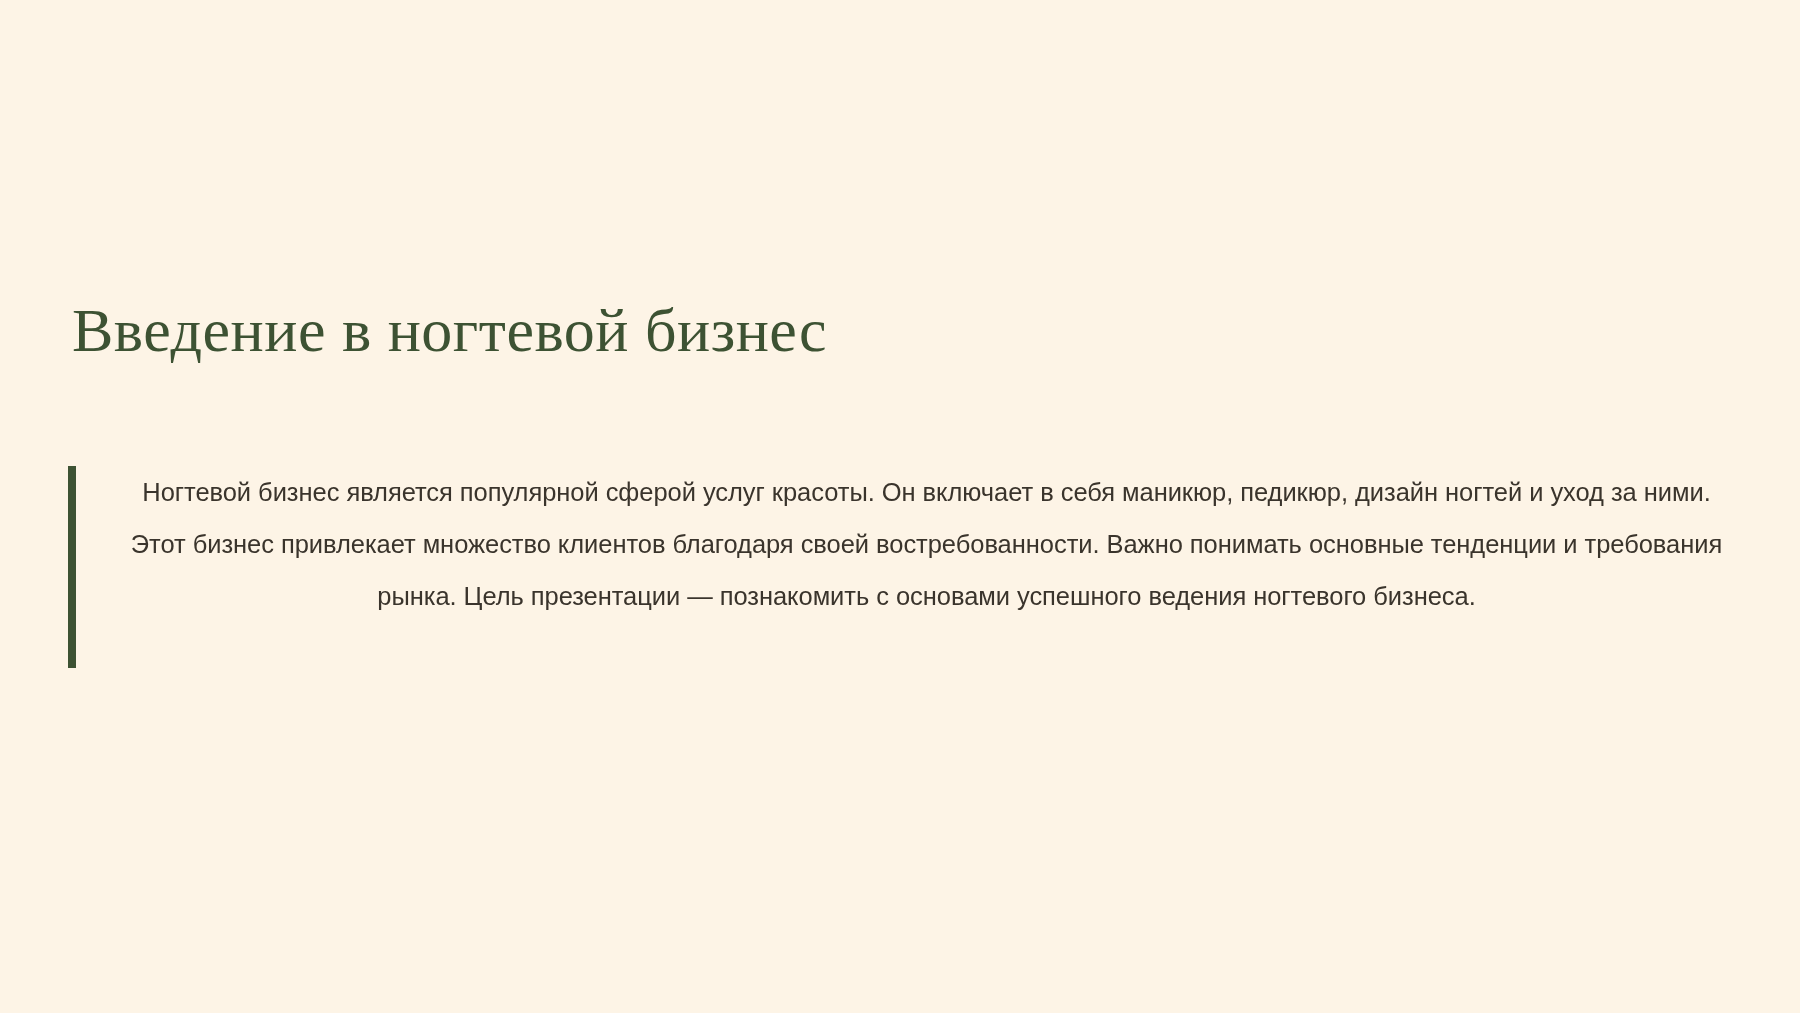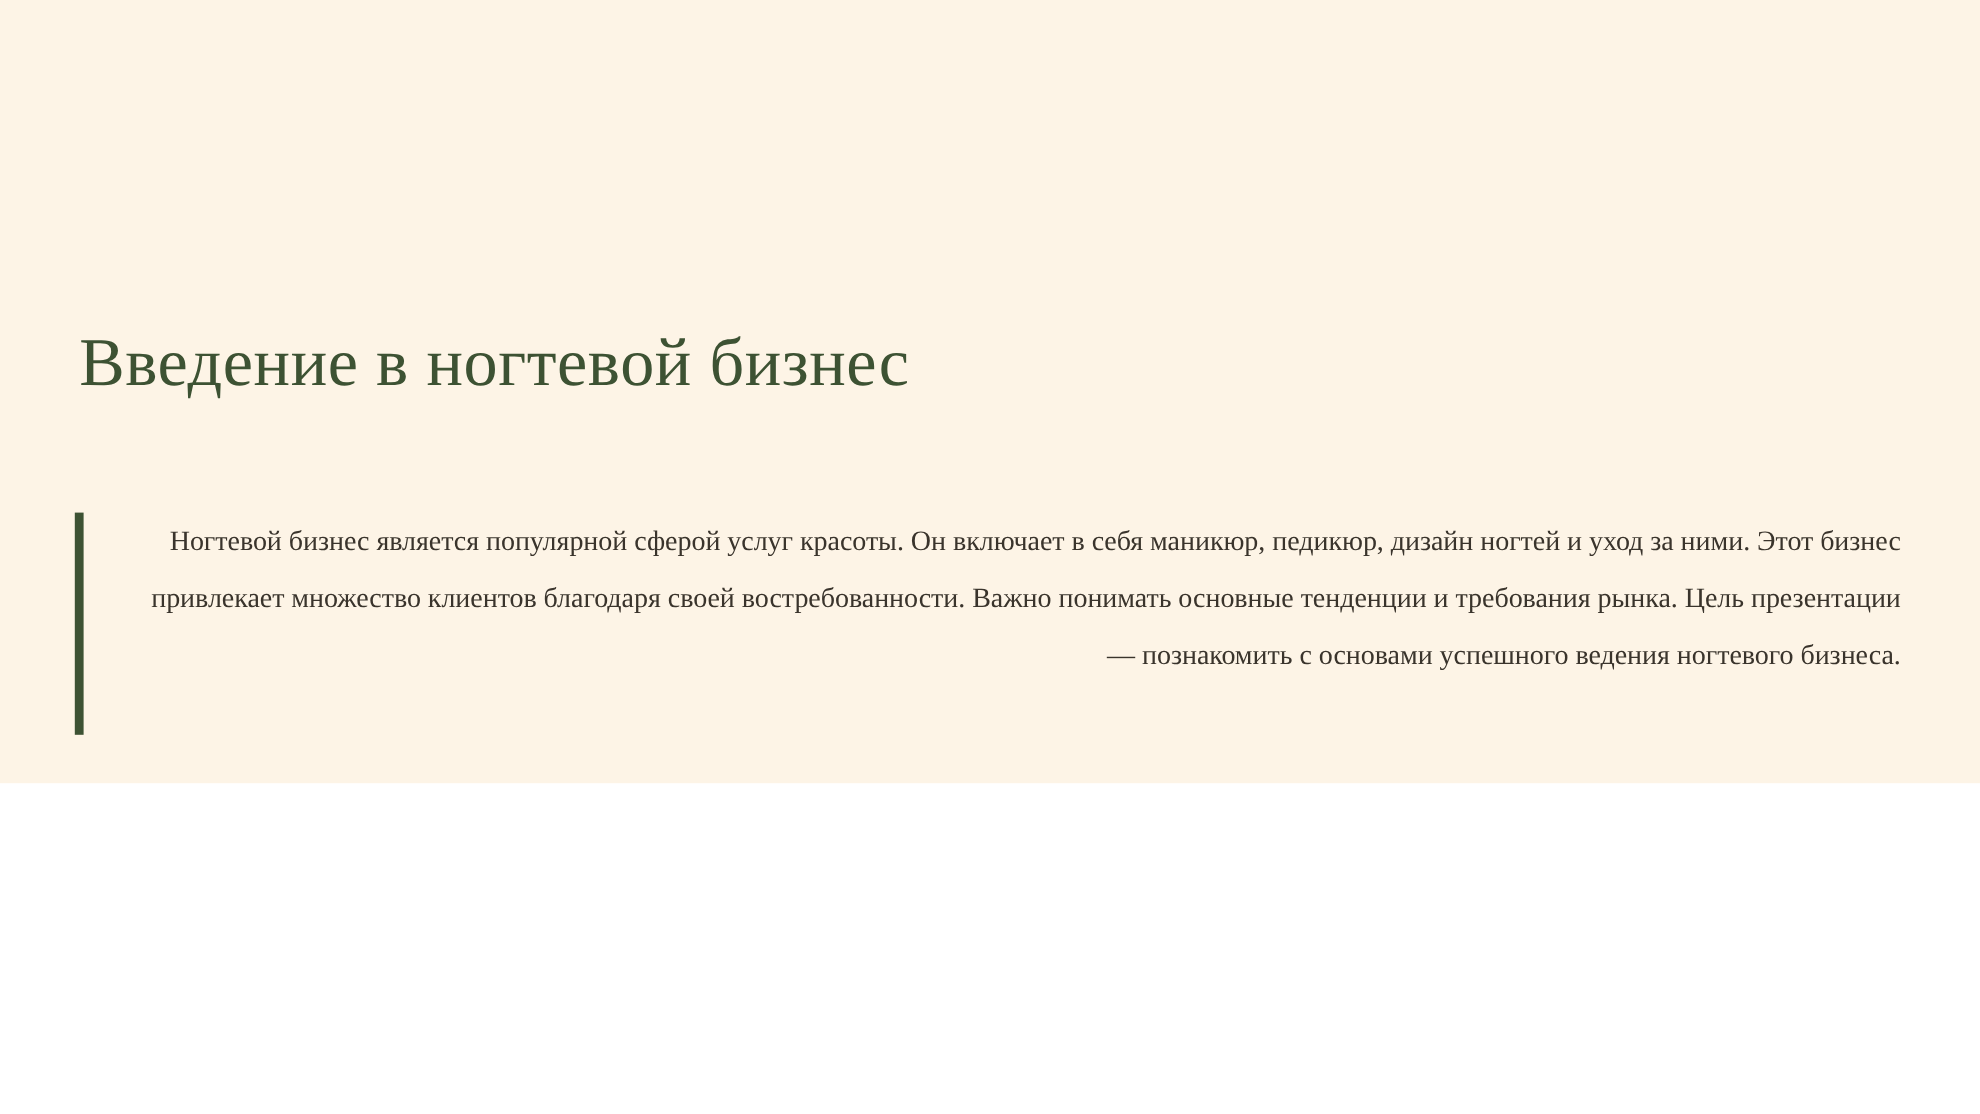--- a/index.html
+++ b/index.html
@@ -8,21 +8,21 @@
   }
   body {
     width: 1800px;
     height: 1013px;
     overflow: hidden;
     font-family: "Liberation Sans", sans-serif;
   }
   .slide {
     position: relative;
     width: 1800px;
-    height: 712px;
+    height: 1013px;
     background: #FDF4E6;
     box-sizing: border-box;
   }
   .slide-title {
     position: absolute;
     left: 72px;
     top: 296px;
     width: 1620px;
     margin: 0;
     font-family: "Liberation Serif", "DejaVu Serif", serif;
@@ -45,27 +45,27 @@
     flex: 0 0 auto;
     width: 8px;
     min-height: 202px;
     background: #3D5233;
     border-radius: 0;
   }
   .body-text {
     flex: 1 1 auto;
     margin: 0;
     padding: 0 0 0 49px;
-    font-family: Liberation Serif, serif;
+    font-family: Liberation Sans, sans-serif;
     font-size: 25.5px;
     font-weight: 400;
     line-height: 52px;
     color: #3A342C;
     letter-spacing: -0.05px;
-    text-align: right;
+    text-align: center;
   }
 </style>
 </head>
 <body>
 
 <div class="slide">
 
   <h1 class="slide-title">Введение в ногтевой бизнес</h1>
 
   <div class="body-block">

